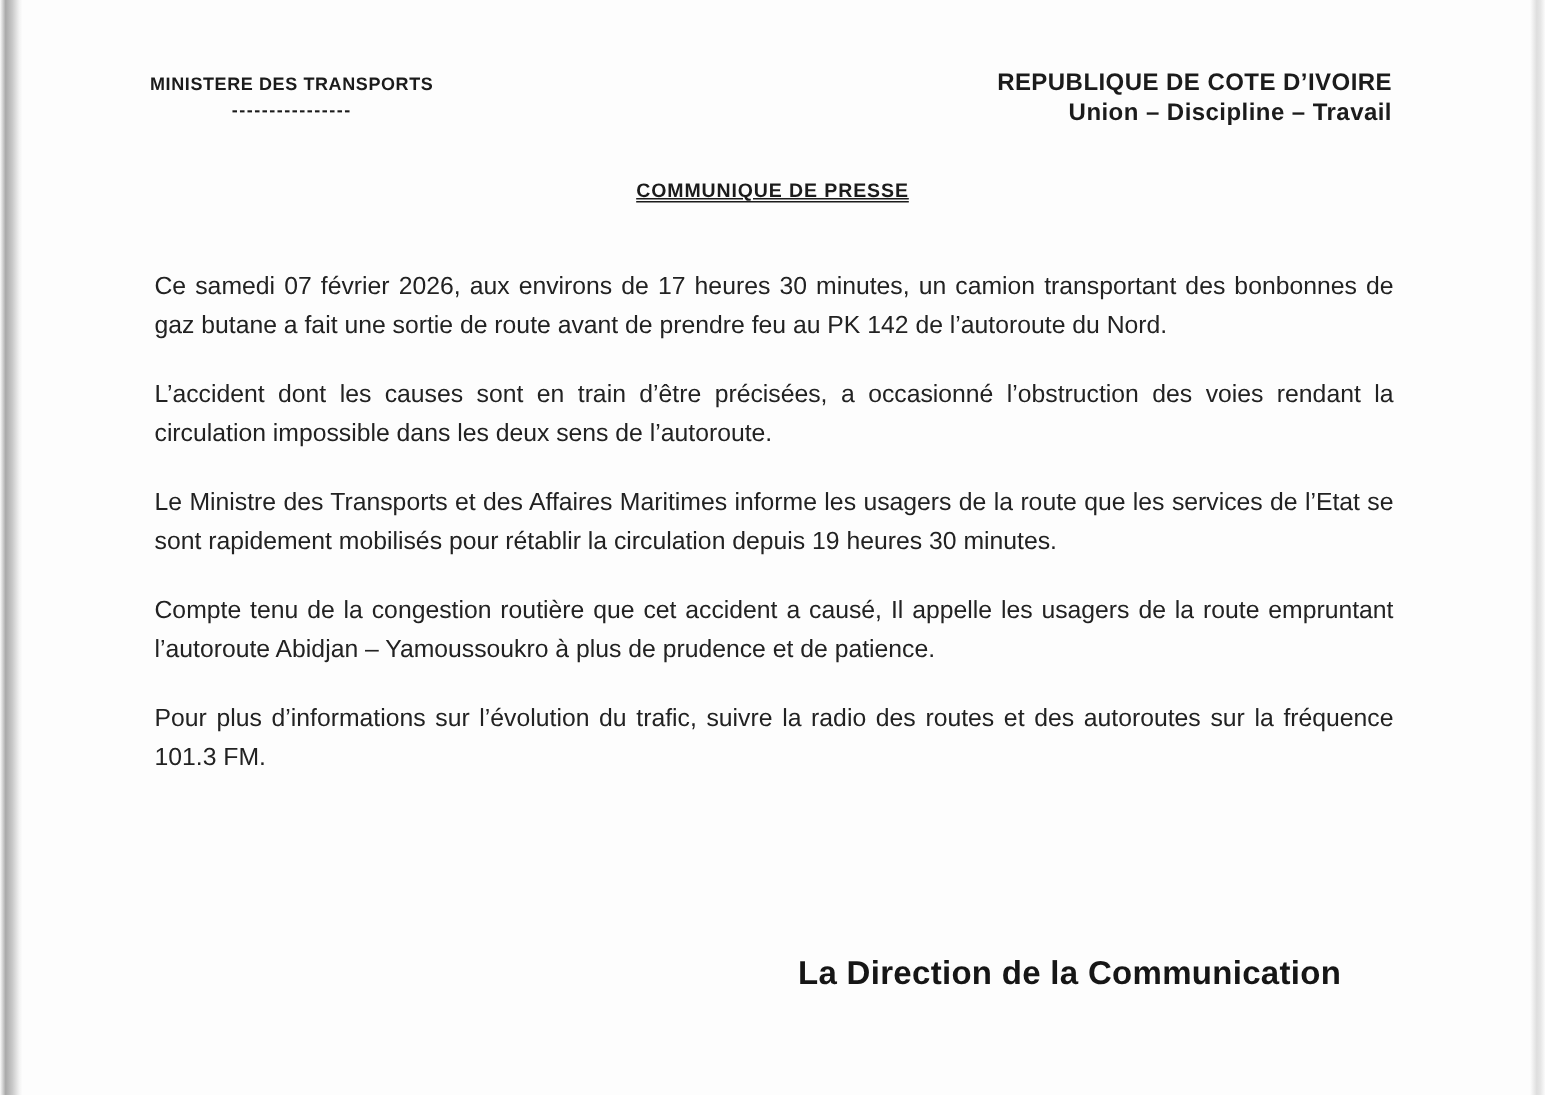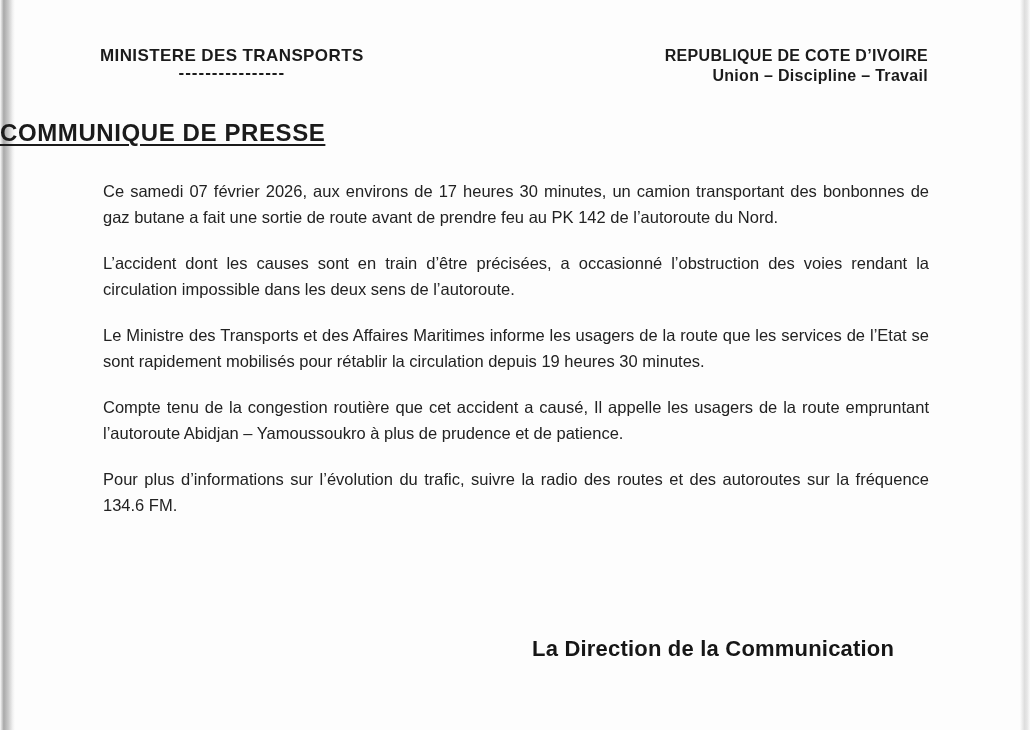--- a/index.html
+++ b/index.html
@@ -35,21 +35,21 @@
     top: 46px;
     left: 0;
     width: 100%;
   }
   .header-left {
     position: absolute;
     left: 100px;
     top: 0;
     text-align: left;
     font-weight: bold;
-    font-size: 17px;
+    font-size: 12px;
     line-height: 20px;
     letter-spacing: 0.4px;
     white-space: nowrap;
   }
   .header-left .separator {
     text-align: center;
     font-weight: bold;
     letter-spacing: 1px;
     line-height: 16px;
     margin-top: -1px;
@@ -65,24 +65,25 @@
     line-height: 20px;
     letter-spacing: 0.3px;
     white-space: nowrap;
   }
 
   .doc-title {
     position: absolute;
     top: 119px;
     left: 0;
     width: 100%;
-    text-align: left;
-    font-size: 24px;
+    text-align: center;
+    font-size: 13px;
     font-weight: bold;
     letter-spacing: 0.6px;
+    text-decoration: underline;
   }
   .doc-title span {
     text-decoration: underline;
     text-underline-offset: 3px;
   }
 
   .body-text {
     position: absolute;
     top: 166px;
     left: 103px;
@@ -129,20 +130,20 @@
 
   <div class="doc-title">
     <span>COMMUNIQUE DE PRESSE</span>
   </div>
 
   <div class="body-text">
     <p>Ce samedi 07 février 2026, aux environs de 17 heures 30 minutes, un camion transportant des bonbonnes de gaz butane a fait une sortie de route avant de prendre feu au PK 142 de l’autoroute du Nord.</p>
     <p>L’accident dont les causes sont en train d’être précisées, a occasionné l’obstruction des voies rendant la circulation impossible dans les deux sens de l’autoroute.</p>
     <p>Le Ministre des Transports et des Affaires Maritimes informe les usagers de la route que les services de l’Etat se sont rapidement mobilisés pour rétablir la circulation depuis 19 heures 30 minutes.</p>
     <p>Compte tenu de la congestion routière que cet accident a causé, Il appelle les usagers de la route empruntant l’autoroute Abidjan – Yamoussoukro à plus de prudence et de patience.</p>
-    <p>Pour plus d’informations sur l’évolution du trafic, suivre la radio des routes et des autoroutes sur la fréquence 134.6 FM.</p>
+    <p>Pour plus d’informations sur l’évolution du trafic, suivre la radio des routes et des autoroutes sur la fréquence 101.3 FM.</p>
   </div>
 
   <div class="signature">
     <div>La Direction de la Communication</div>
   </div>
 
 </div>
 
 </body></html>

